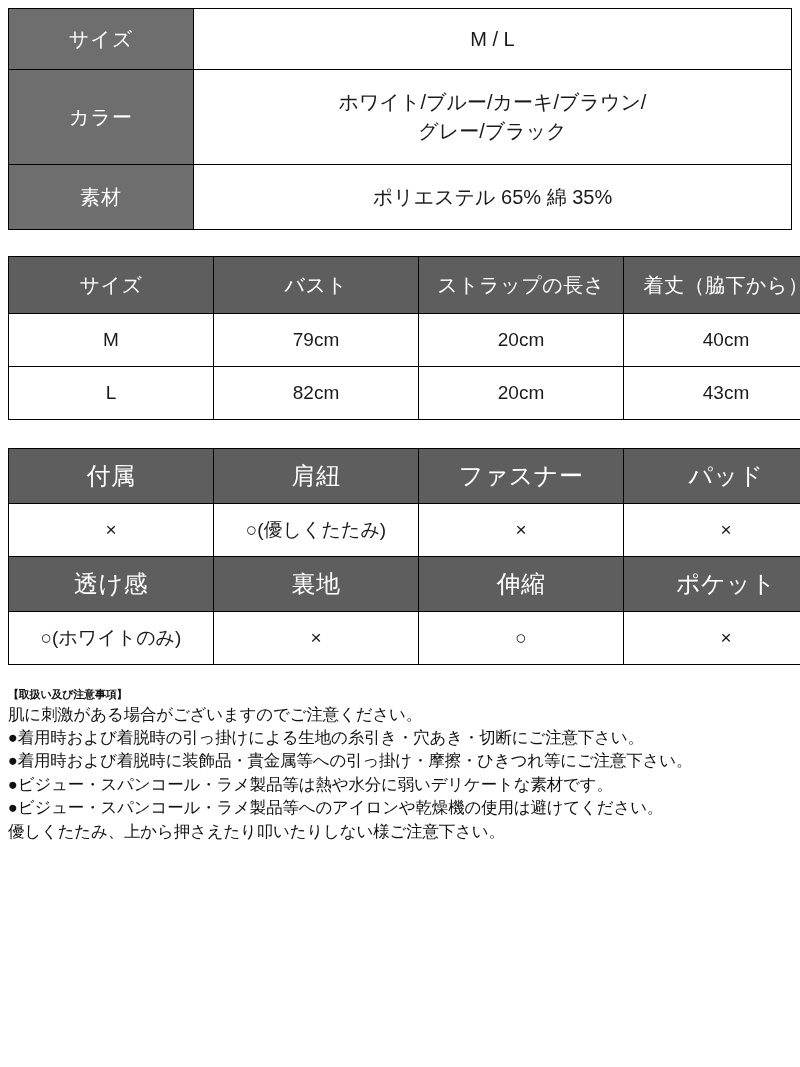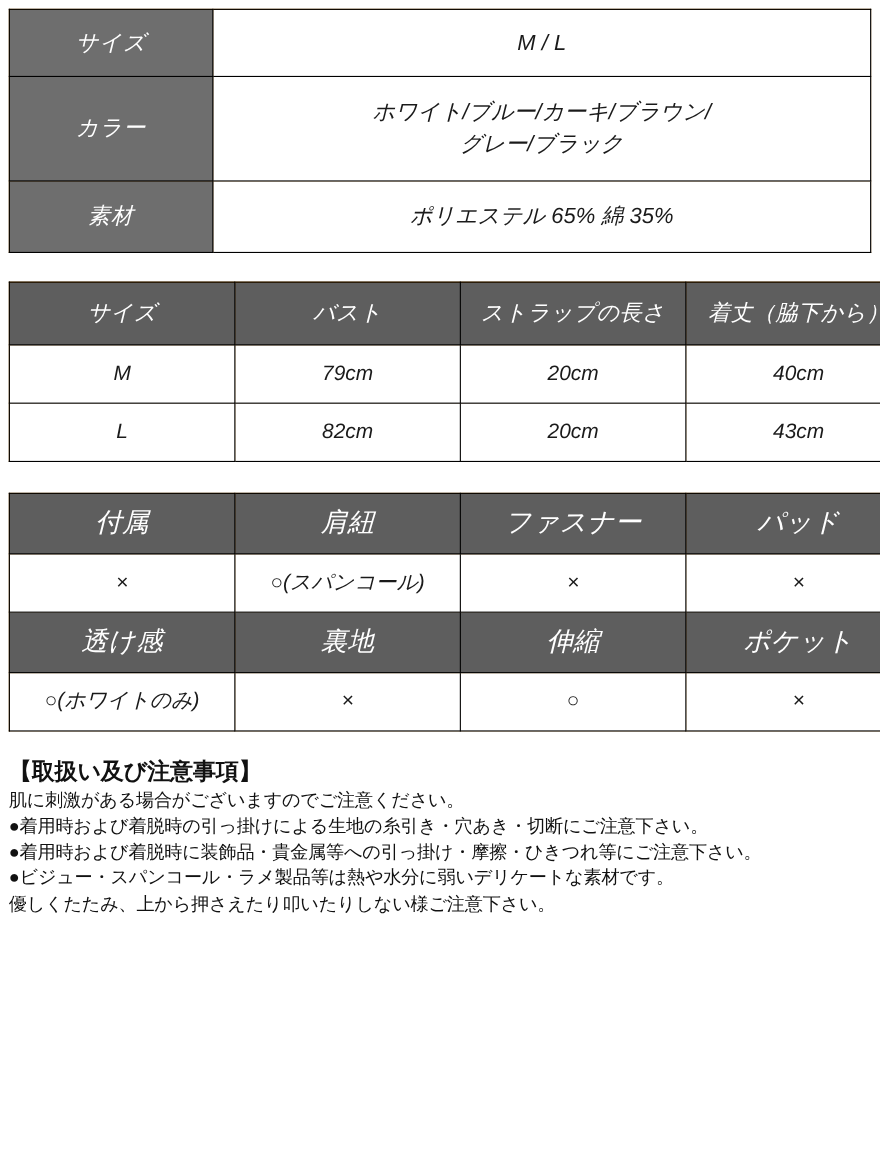--- a/index.html
+++ b/index.html
@@ -19,22 +19,21 @@
     height: 1067px;
     position: relative;
     background: #ffffff;
   }
 
   table.spec {
     border-collapse: collapse;
     table-layout: fixed;
     width: 784px;
     margin: 0 8px;
-    background: #a16207;
-    font-style: italic;
+    background: #6d28d9;
   }
   table.spec td, table.spec th {
     border: 1px solid #000000;
     text-align: center;
     vertical-align: middle;
     font-weight: normal;
     font-size: 19px;
     line-height: 1.45;
     padding: 6px 4px;
     color: #1a1a1a;
@@ -91,21 +90,21 @@
   .notes {
     margin: 22px 8px 0 8px;
     width: 784px;
     font-size: 16.5px;
     line-height: 1.42;
     color: #111111;
     letter-spacing: -0.2px;
   }
   .notes .note-title {
     font-weight: bold;
-    font-size: 21px;
+    font-size: 11px;
   }
   .notes .note-line {
     white-space: nowrap;
   }
   .notes-clip {
     max-height: 223px;
     overflow: hidden;
   }
 </style>
 </head>
@@ -159,21 +158,21 @@
   <table class="spec" id="table-attr">
     <tbody>
       <tr>
         <td class="hdr" style="width:196px">付属</td>
         <td class="hdr" style="width:196px">肩紐</td>
         <td class="hdr" style="width:196px">ファスナー</td>
         <td class="hdr" style="width:196px">パッド</td>
       </tr>
       <tr>
         <td class="val">×</td>
-        <td class="val">○(スパンコール)</td>
+        <td class="val">○(優しくたたみ)</td>
         <td class="val">×</td>
         <td class="val">×</td>
       </tr>
       <tr>
         <td class="hdr">透け感</td>
         <td class="hdr">裏地</td>
         <td class="hdr">伸縮</td>
         <td class="hdr">ポケット</td>
       </tr>
       <tr>
@@ -185,18 +184,19 @@
     </tbody>
   </table>
 
   <div class="notes">
     <div class="notes-clip">
       <div class="note-title note-line">【取扱い及び注意事項】</div>
       <div class="note-line">肌に刺激がある場合がございますのでご注意ください。</div>
       <div class="note-line">●着用時および着脱時の引っ掛けによる生地の糸引き・穴あき・切断にご注意下さい。</div>
       <div class="note-line">●着用時および着脱時に装飾品・貴金属等への引っ掛け・摩擦・ひきつれ等にご注意下さい。</div>
       <div class="note-line">●ビジュー・スパンコール・ラメ製品等は熱や水分に弱いデリケートな素材です。</div>
+      <div class="note-line">●ビジュー・スパンコール・ラメ製品等へのアイロンや乾燥機の使用は避けてください。</div>
       <div class="note-line">優しくたたみ、上から押さえたり叩いたりしない様ご注意下さい。</div>
 
     </div>
   </div>
 
 </div>
 
 </body></html>

